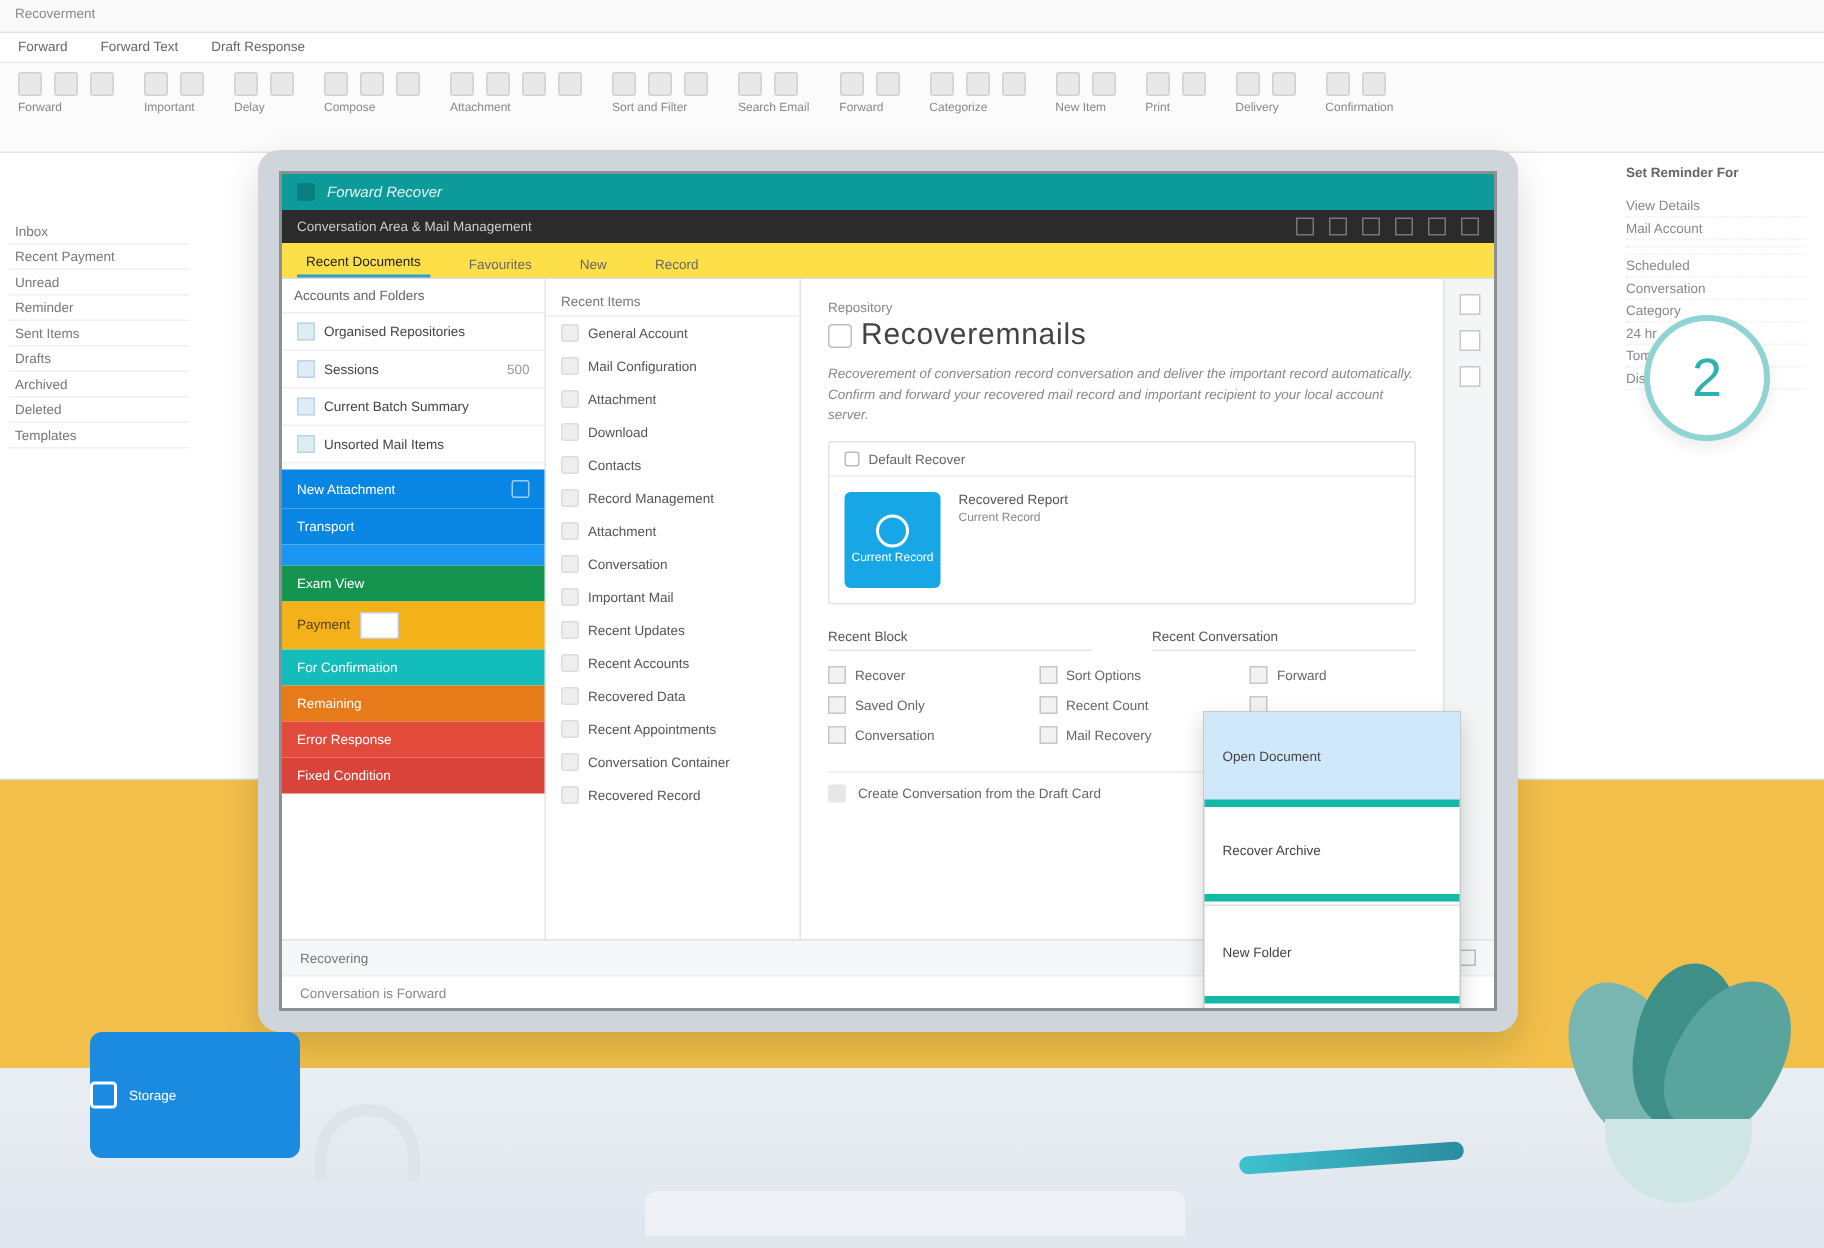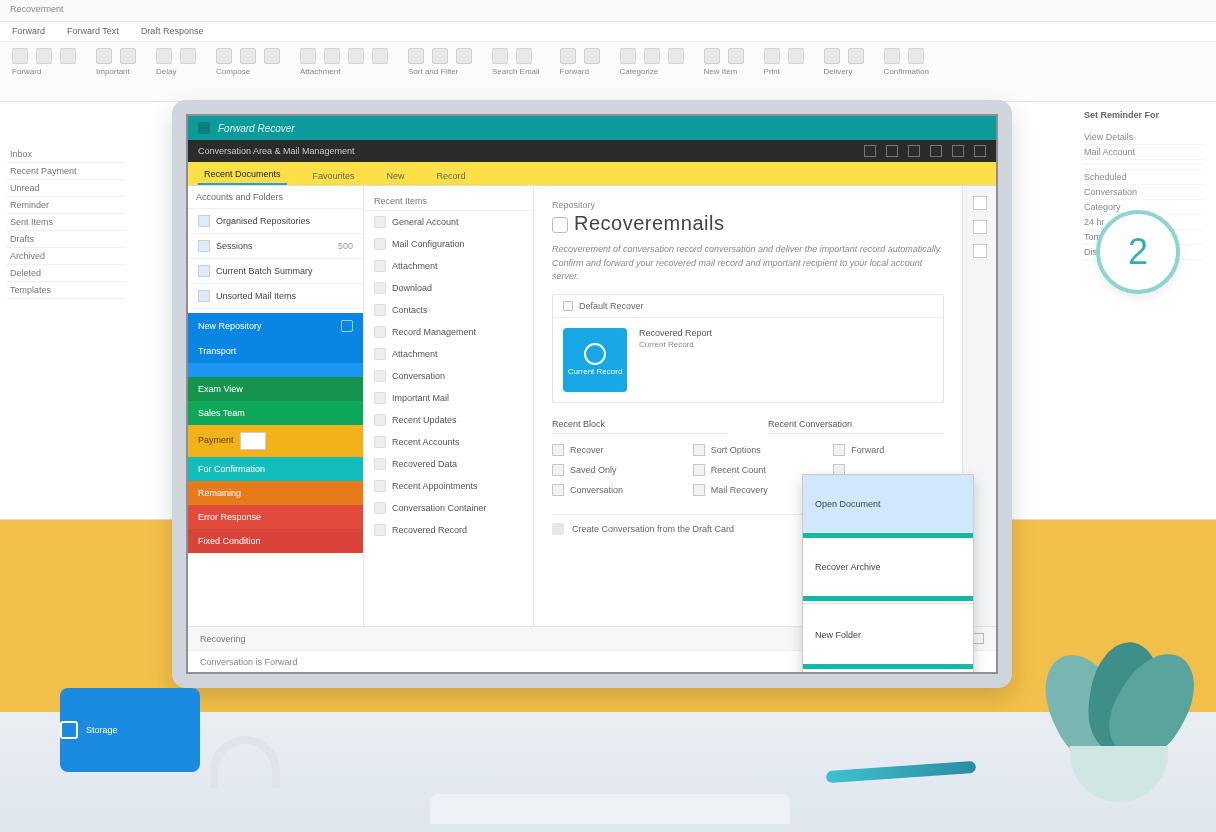--- a/index.html
+++ b/index.html
@@ -312,28 +312,27 @@
               <div class="folder">
                 <span class="fic"></span>
                 <span>Current Batch Summary</span>
               </div>
               <div class="folder">
                 <span class="fic"></span>
                 <span>Unsorted Mail Items</span>
               </div>
             </div>
           <div class="cat blue" style="margin-top:4px;display:flex;justify-content:space-between;align-items:center">
-            <span>New Repository</span>
+            <span>New Attachment</span>
             <span style="width:12px;height:12px;border:1px solid rgba(255,255,255,.6);border-radius:2px;"></span>
           </div>
           <div id="nav-cats" class="catblock">
               <div class="cat blue">Transport</div>
               <div class="cat blue2"></div>
               <div class="cat green">Exam View</div>
-              <div class="cat green2">Sales Team</div>
               <div class="cat yellow">Payment<span class="thumb"></span></div>
               <div class="cat cyan">For Confirmation</div>
               <div class="cat orange">Remaining</div>
               <div class="cat red">Error Response</div>
               <div class="cat red2">Fixed Condition</div>
             </div>
         </div>
 
         <div class="col-list">
           <div class="lhd">Recent Items</div>

